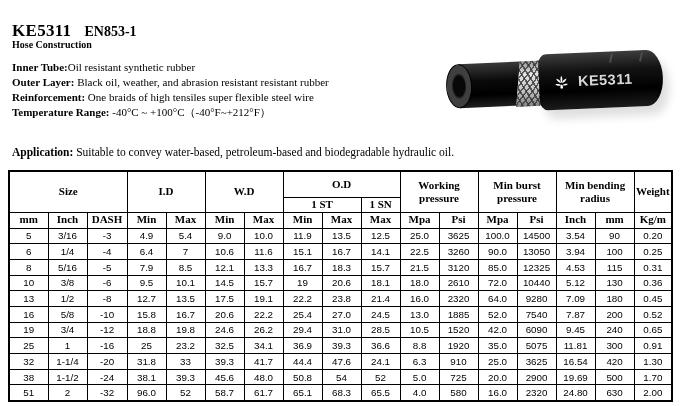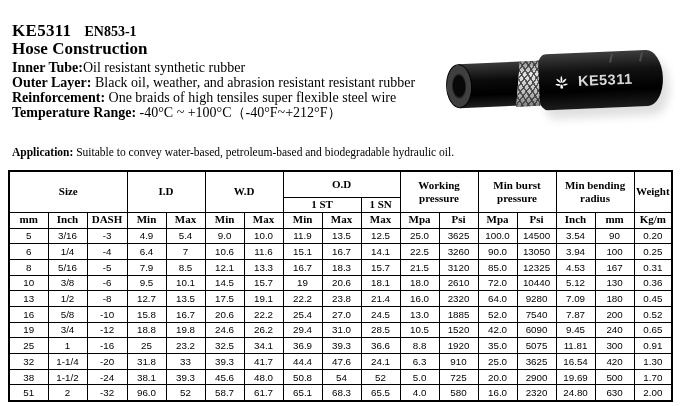--- a/index.html
+++ b/index.html
@@ -4,22 +4,22 @@
 <style>
   * { margin:0; padding:0; box-sizing:border-box; }
   html,body { width:680px; height:406px; }
   body { font-family:"Liberation Serif", serif; background:#ffffff; color:#000; }
   #screen { position:relative; width:680px; height:406px; background:#fff; overflow:hidden; }
 
   
   .doc-title { position:absolute; left:12px; top:7px; font-weight:bold; }
   .doc-title .model { font-size:17px; letter-spacing:.3px; }
   .doc-title .standard { font-size:14px; margin-left:5px; }
-  .section-heading { position:absolute; left:12px; top:39px; font-size:17px; font-weight:bold; }
-  .spec-list { position:absolute; left:12px; top:60px; font-size:14px; line-height:15px; }
+  .section-heading { position:absolute; left:12px; top:39px; font-size:10px; font-weight:bold; }
+  .spec-list { position:absolute; left:12px; top:60px; font-size:11px; line-height:15px; }
   .spec-list b, .application b { font-weight:bold; }
   .application { position:absolute; left:12px; top:146px; font-size:11.5px; }
 
   
   .hose-wrap { position:absolute; left:438px; top:30px; width:238px; height:110px; }
   .hose-group { position:absolute; left:8px; top:24px; display:flex; align-items:center; transform:rotate(-2.5deg); }
   .seg-tube { position:relative; width:62px; height:44px; margin-left:13px;
               background:linear-gradient(180deg,#3a3a3a,#0a0a0a 40%,#000 72%,#1f1f1f); }
   .tube-face { position:absolute; left:-13px; top:0; width:26px; height:44px; border-radius:50%;
                background:radial-gradient(ellipse at 50% 50%, #080808 0 34%, #3f3f3f 44% 74%, #161616 80%);
@@ -204,21 +204,21 @@
           <td>12.1</td>
           <td>13.3</td>
           <td>16.7</td>
           <td>18.3</td>
           <td>15.7</td>
           <td>21.5</td>
           <td>3120</td>
           <td>85.0</td>
           <td>12325</td>
           <td>4.53</td>
-          <td>167</td>
+          <td>115</td>
           <td>0.31</td>
         </tr>
         <tr>
           <td>10</td>
           <td>3/8</td>
           <td>-6</td>
           <td>9.5</td>
           <td>10.1</td>
           <td>14.5</td>
           <td>15.7</td>

